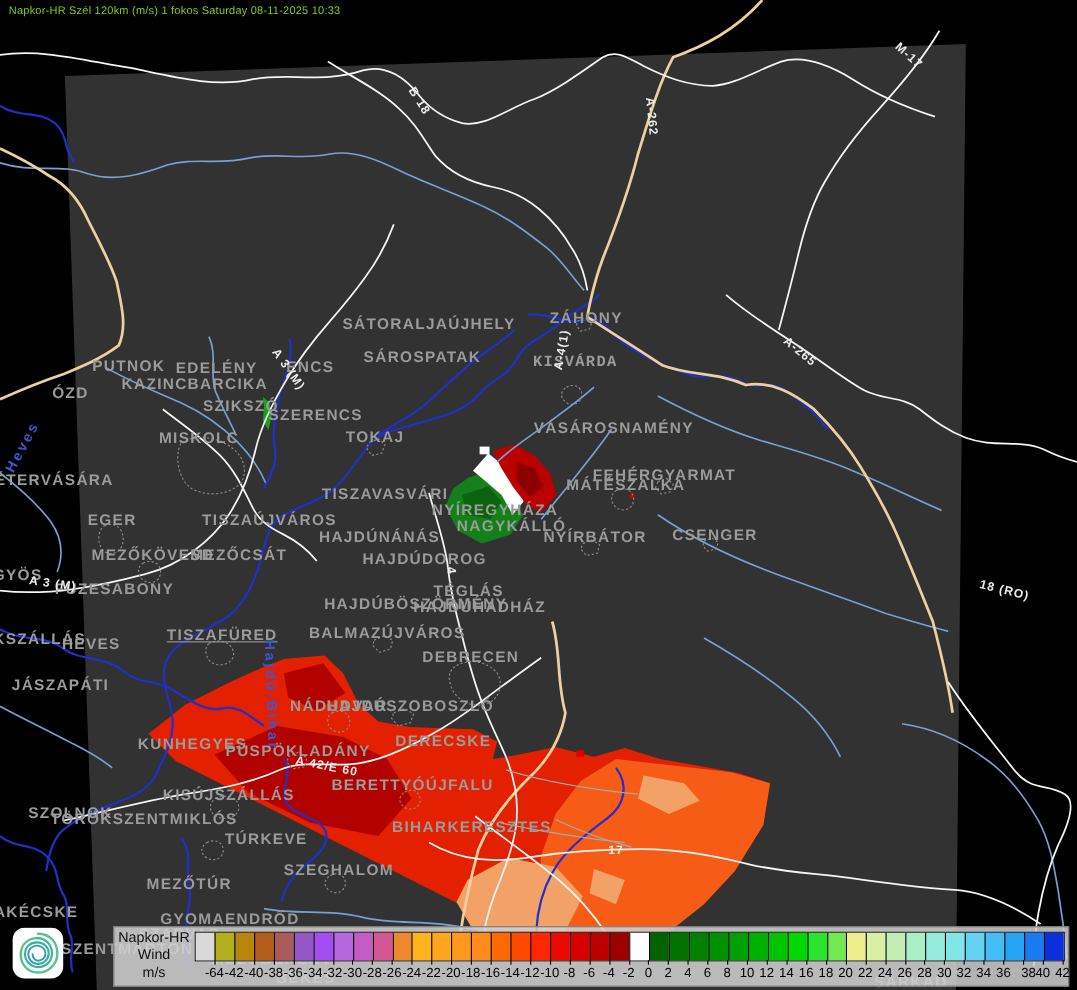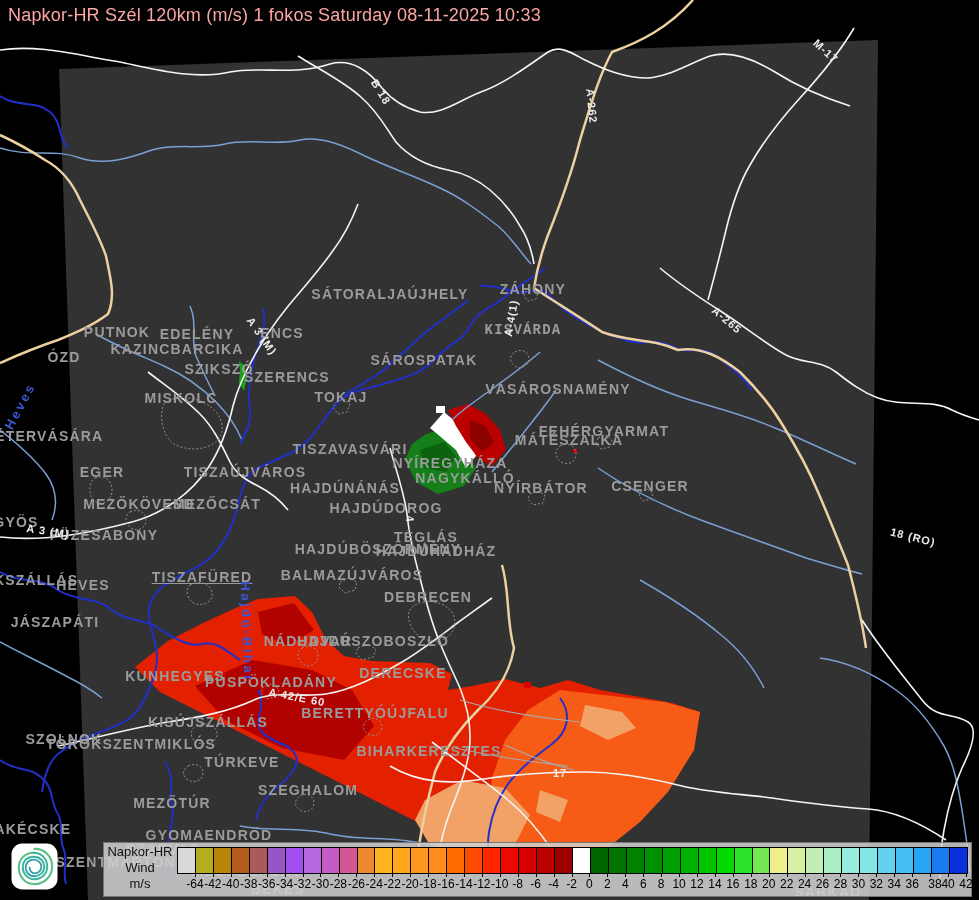--- a/index.html
+++ b/index.html
@@ -1,19 +1,19 @@
 <!DOCTYPE html>
 <html><head>
 <meta charset="utf-8">
 <style>
   html,body{margin:0;padding:0;background:#000;}
   #screen{position:relative;width:979px;height:900px;background:#000;overflow:hidden;
           font-family:"Liberation Sans",sans-serif;}
   #map-svg{position:absolute;left:0;top:0;}
-  #title{position:absolute;left:8px;top:5px;color:#fca5a5;font-size:18px;letter-spacing:.2px;white-space:nowrap;}
+  #title{position:absolute;left:8px;top:5px;color:#84cc16;font-size:10px;letter-spacing:.2px;white-space:nowrap;}
   #labels{position:absolute;left:0;top:0;width:979px;height:900px;}
   .city{position:absolute;transform:translate(-50%,-50%);color:#9b9b9b;font-size:14px;font-weight:600;
         letter-spacing:1.2px;white-space:nowrap;}
   .road-lbl{position:absolute;transform:translate(-50%,-50%);color:#ececec;font-size:11px;font-weight:600;
         letter-spacing:1px;white-space:nowrap;}
   .county-lbl{position:absolute;transform:translate(-50%,-50%);color:#3d57d2;font-size:13px;font-weight:600;
         letter-spacing:2.5px;white-space:nowrap;}
   #legend{position:absolute;left:103px;top:842px;width:869px;height:55px;
           background:rgba(208,208,208,0.86);border:1px solid #777;box-sizing:border-box;}
   #lgd-text{position:absolute;left:0;top:1px;width:72px;text-align:center;color:#111;font-size:13px;line-height:16px;}
@@ -138,21 +138,21 @@
       <span class="city" style="left: 64px; top: 357px;">ÓZD</span>
       <span class="city" style="left: 117px; top: 332px;">PUTNOK</span>
       <span class="city" style="left: 197px; top: 334px;">EDELÉNY</span>
       <span class="city" style="left: 177px; top: 349px;">KAZINCBARCIKA</span>
       <span class="city" style="left: 219px; top: 369px;">SZIKSZÓ</span>
       <span class="city" style="left: 282px; top: 319px; margin-top: 14px;">ENCS</span>
       <span class="city" style="left: 287px; top: 377px;">SZERENCS</span>
       <span class="city" style="left: 181px; top: 398px;">MISKOLC</span>
       <span class="city" style="left: 341px; top: 397px;">TOKAJ</span>
       <span class="city" style="left: 390px; top: 294px;">SÁTORALJAÚJHELY</span>
-      <span class="city" style="left: 424px; top: 324px; margin-top: 36px;">SÁROSPATAK</span>
+      <span class="city" style="left: 384px; top: 324px;">SÁROSPATAK</span>
       <span class="city" style="left: 533px; top: 289px;">ZÁHONY</span>
       <span class="city" style="left: 523px; top: 330px; font-family: Liberation Mono, monospace;">KISVÁRDA</span>
       <span class="city" style="left: 558px; top: 389px;">VÁSÁROSNAMÉNY</span>
       <span class="city" style="left: 44px; top: 436px;">PÉTERVÁSÁRA</span>
       <span class="city" style="left: 102px; top: 472px;">EGER</span>
       <span class="city" style="left: 139px; top: 504px;">MEZŐKÖVESD</span>
       <span class="city" style="left: 217px; top: 504px;">MEZŐCSÁT</span>
       <span class="city" style="left: 245px; top: 472px; text-align: center;">TISZAÚJVÁROS</span>
       <span class="city" style="left: 350px; top: 449px;">TISZAVASVÁRI</span>
       <span class="city" style="left: 345px; top: 488px;">HAJDÚNÁNÁS</span>

